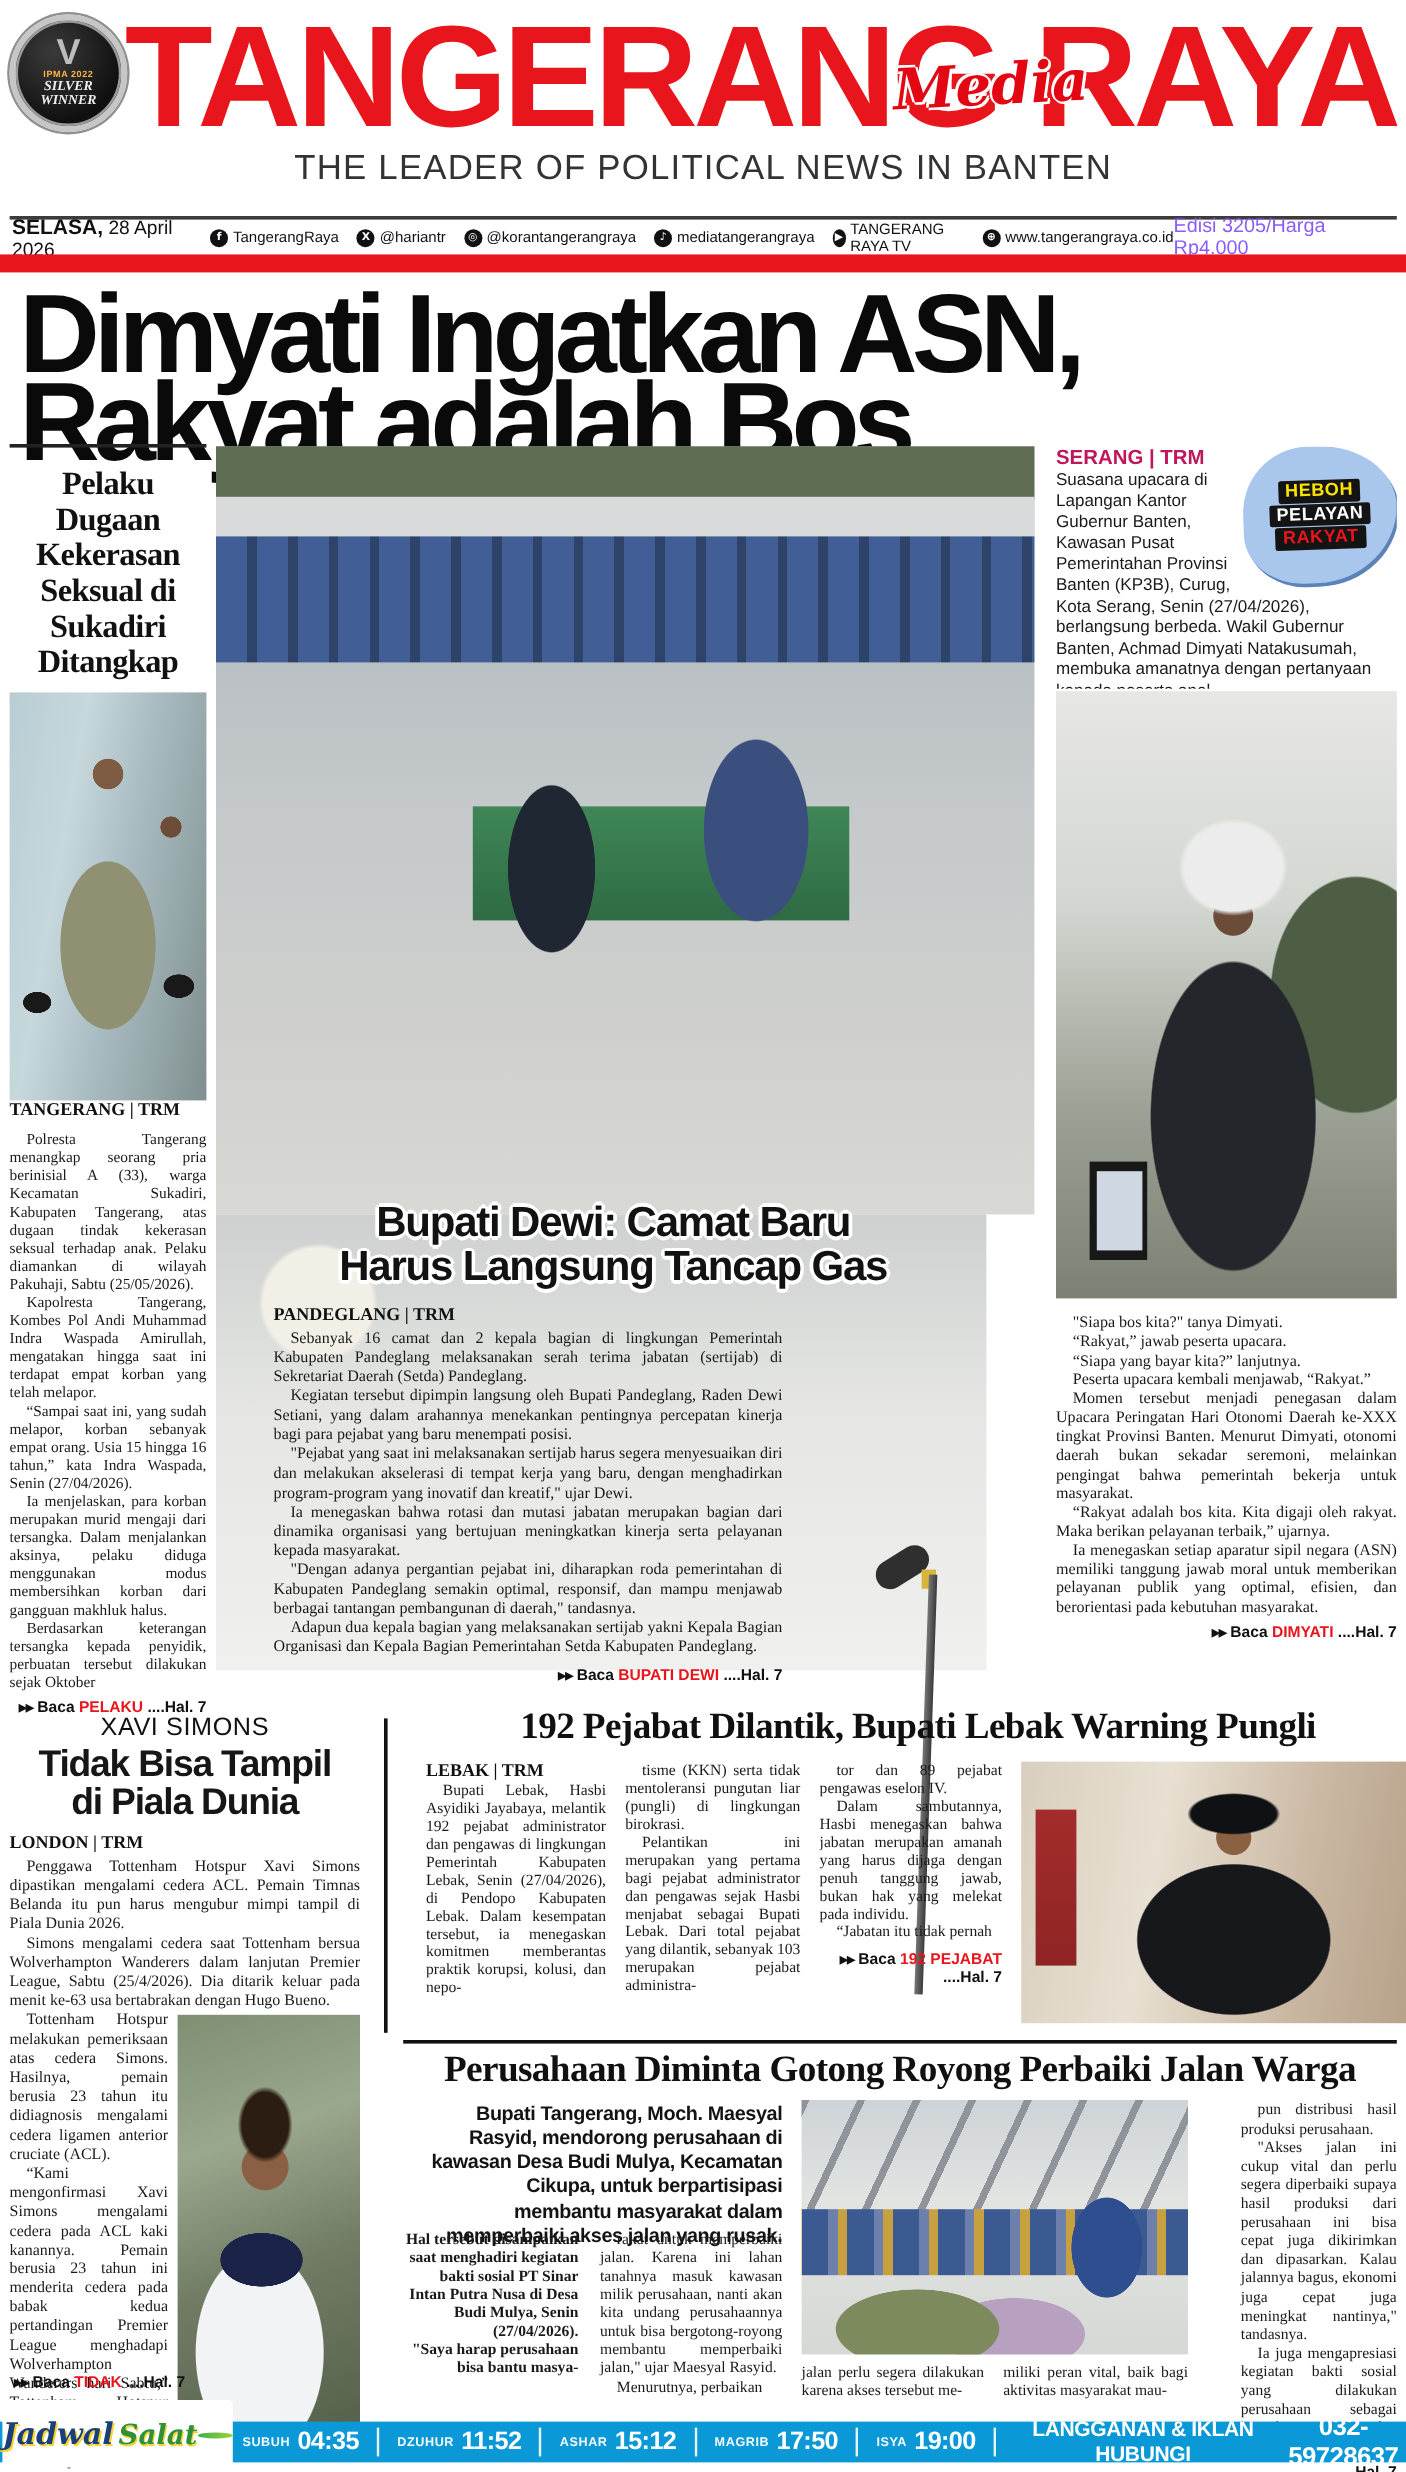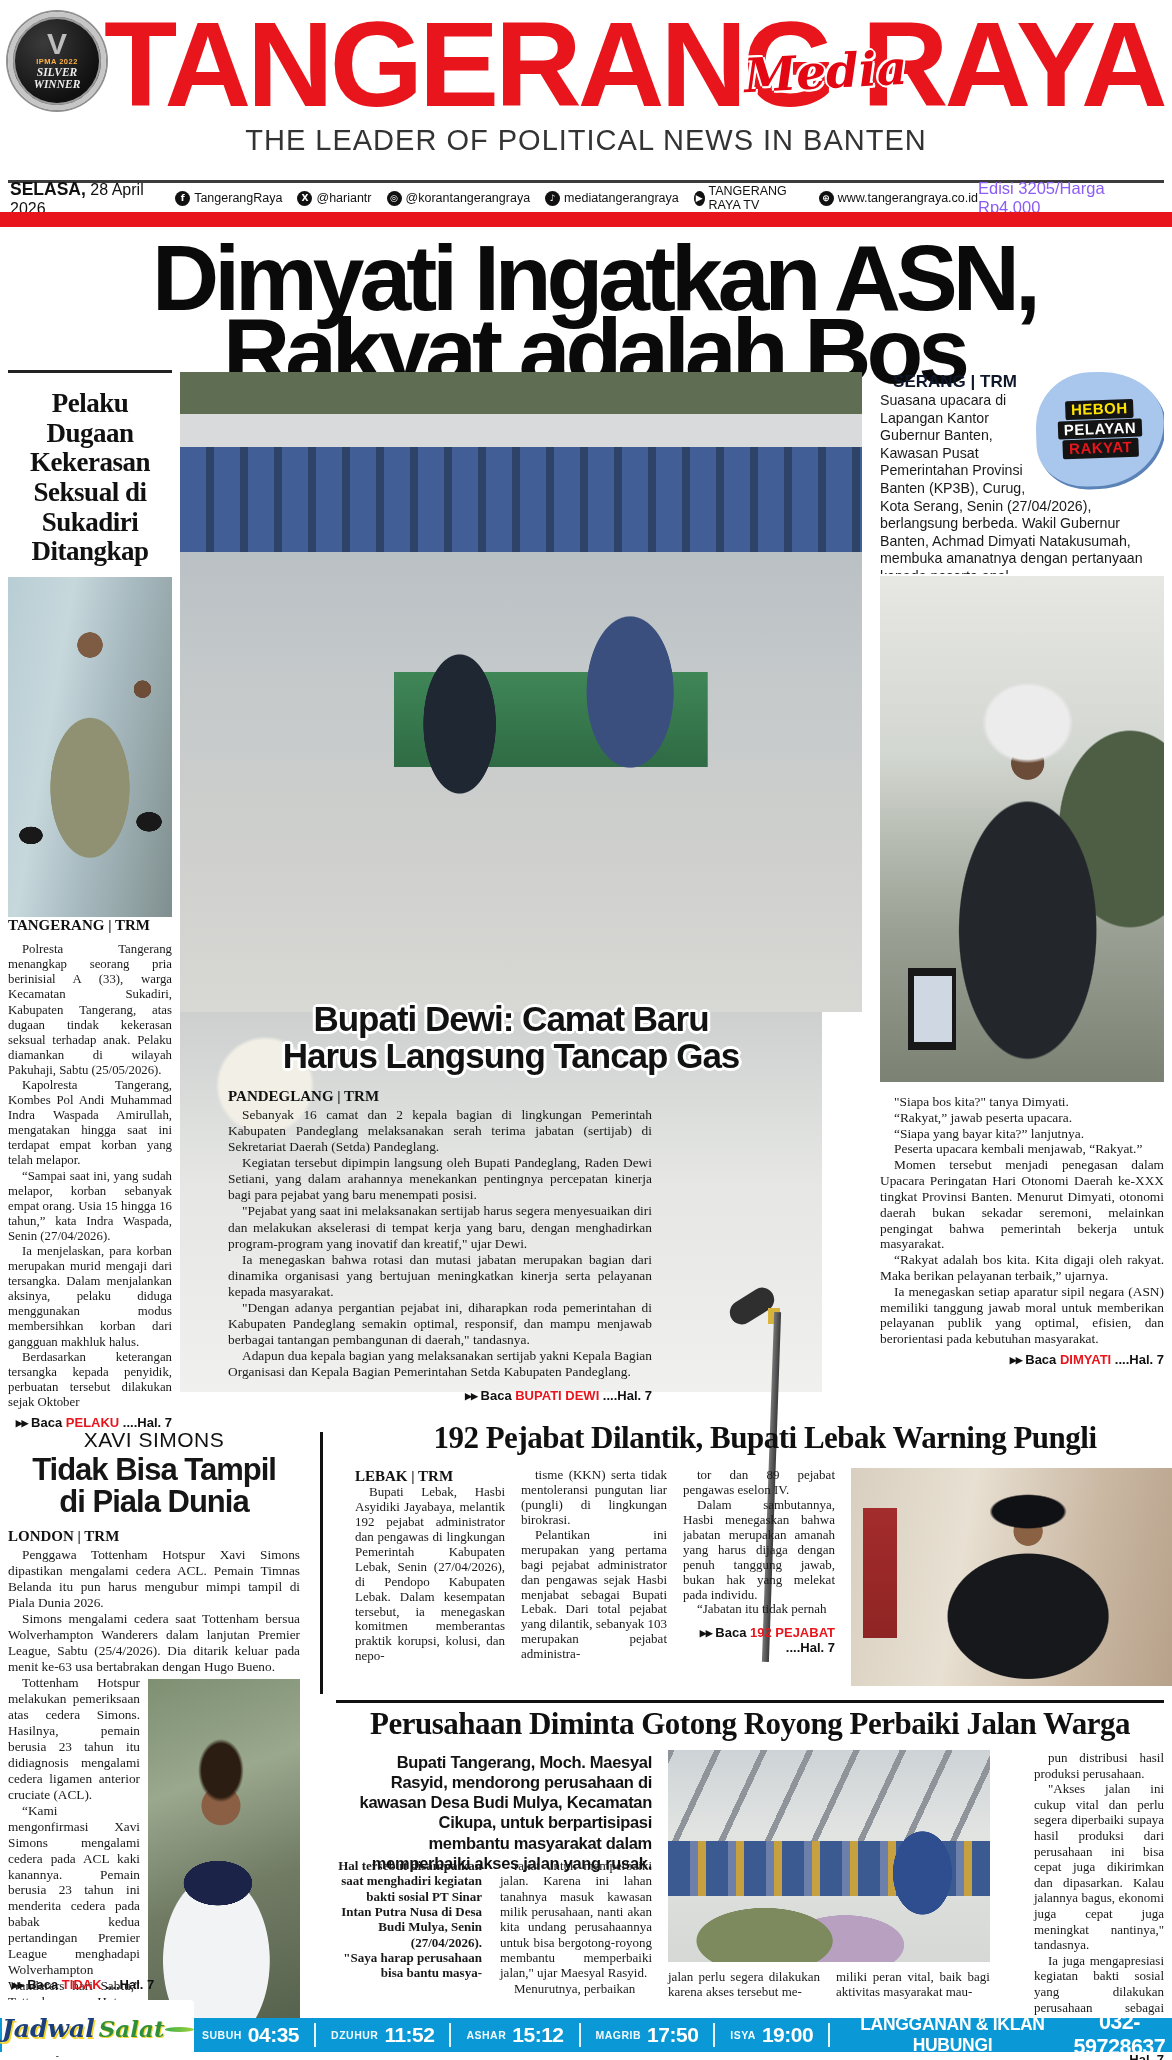--- a/index.html
+++ b/index.html
@@ -25,21 +25,21 @@
   .m-daterow { position:absolute; left:10px; right:10px; top:186px; height:24px; display:flex; align-items:center; }
   .m-date { font:16px "Liberation Sans",sans-serif; color:#111; }
   .m-date b { font-size:17.5px; }
   .socials { display:flex; gap:15px; margin:0 auto; align-items:center; }
   .soc { display:flex; align-items:center; gap:4px; font:12.5px "Liberation Sans",sans-serif; color:#111; }
   .sicon { width:15px; height:15px; border-radius:50%; background:#111; color:#fff; font:700 9px/15px "DejaVu Sans",sans-serif; text-align:center; display:inline-block; }
   .m-edition { font:16.5px "Liberation Sans",sans-serif; color:#8b5cf6; }
   .red-bar { position:absolute; left:0; right:0; top:212px; height:15px; background:#e8151c; }
 
   
-  .headline { position:absolute; left:0; right:0; top:230px; text-align:center; color:#0a0a0a;
+  .headline { position:absolute; left:0; right:0; top:230px; color:#0a0a0a;
     font:700 93px/0.79 "Liberation Sans",sans-serif; letter-spacing:-5px; padding-top:12px;padding-left:16px; }
 
   
   .dateline { font:700 15px "Liberation Serif",serif; color:#111; }
   .body-serif p { margin:0; text-indent:14px; text-align:justify; font-family:"Liberation Serif",serif; color:#191919; }
   .more { font:700 13px "Liberation Sans",sans-serif; color:#111; }
   .more .kw { color:#e8151c; }
   .more .arr { font-size:9px; letter-spacing:-1px; position:relative; top:-1px; }
 
   
@@ -88,21 +88,21 @@
 
   
   .col-right { position:absolute; left:880px; top:372px; width:284px; height:1020px; }
   .cr-top { height:202px; overflow:hidden; }
   .badge-heboh { float:right; width:128px; height:114px; margin:0 0 4px 6px; position:relative;
     background:#a9c7ec; border-radius:46% 54% 58% 42% / 52% 48% 60% 40%;
     box-shadow:2px 3px 0 #5b83b8; transform:rotate(-2deg);
     display:flex; flex-direction:column; align-items:center; justify-content:center; gap:1px; }
   .hb { background:#141414; padding:0 6px; border-radius:2px; font:900 15px/1.25 "Liberation Sans",sans-serif; letter-spacing:.5px; }
   .hb1 { color:#ffe400; } .hb2 { color:#fff; } .hb3 { color:#e8151c; }
-  .cr-dateline { font:700 17px "Liberation Sans",sans-serif; color:#0f172a;text-align:center; }
+  .cr-dateline { font:700 17px "Liberation Sans",sans-serif; color:#be185d; }
   .cr-lead { font:14.2px/1.24 "Liberation Sans",sans-serif; color:#1a1a1a; }
   .ph-dimyati { width:284px; height:506px; margin-top:2px;
     background:
       linear-gradient(#cfd8e2,#cfd8e2) 34px 400px/38px 66px no-repeat,
       linear-gradient(#181818,#181818) 28px 392px/48px 82px no-repeat,
       radial-gradient(ellipse 16% 8% at 52% 29%, #ececec 90%, transparent),
       radial-gradient(circle 17px at 52% 37%, #6b4c38 95%, transparent),
       radial-gradient(ellipse 40% 42% at 52% 70%, #23262b 60%, transparent 61%),
       radial-gradient(ellipse 45% 35% at 88% 50%, #4e5e45 55%, transparent 56%),
       linear-gradient(180deg,#e7e7e3 0%,#d3d7d1 35%,#9aa093 70%,#7b8274 100%); }

